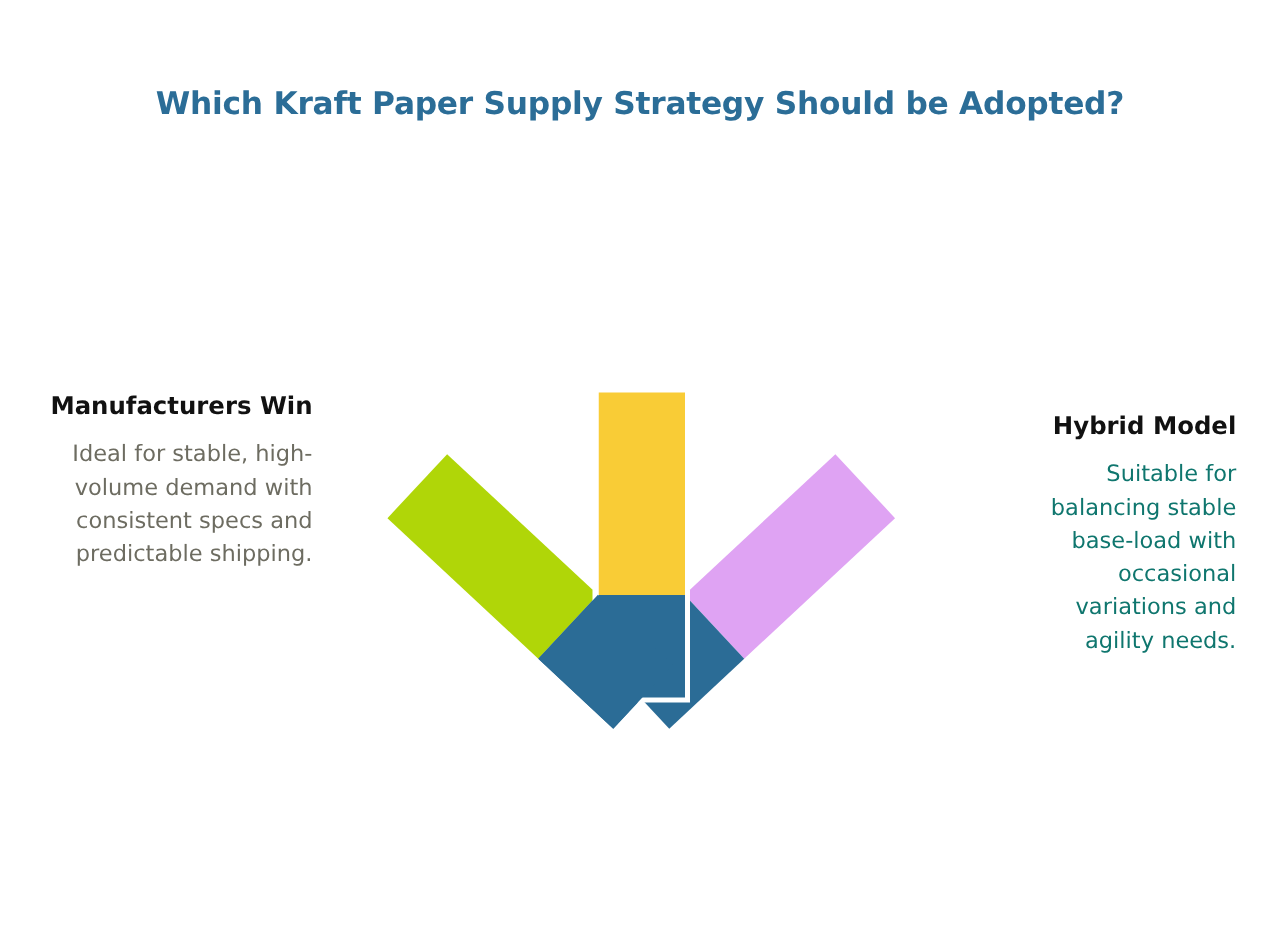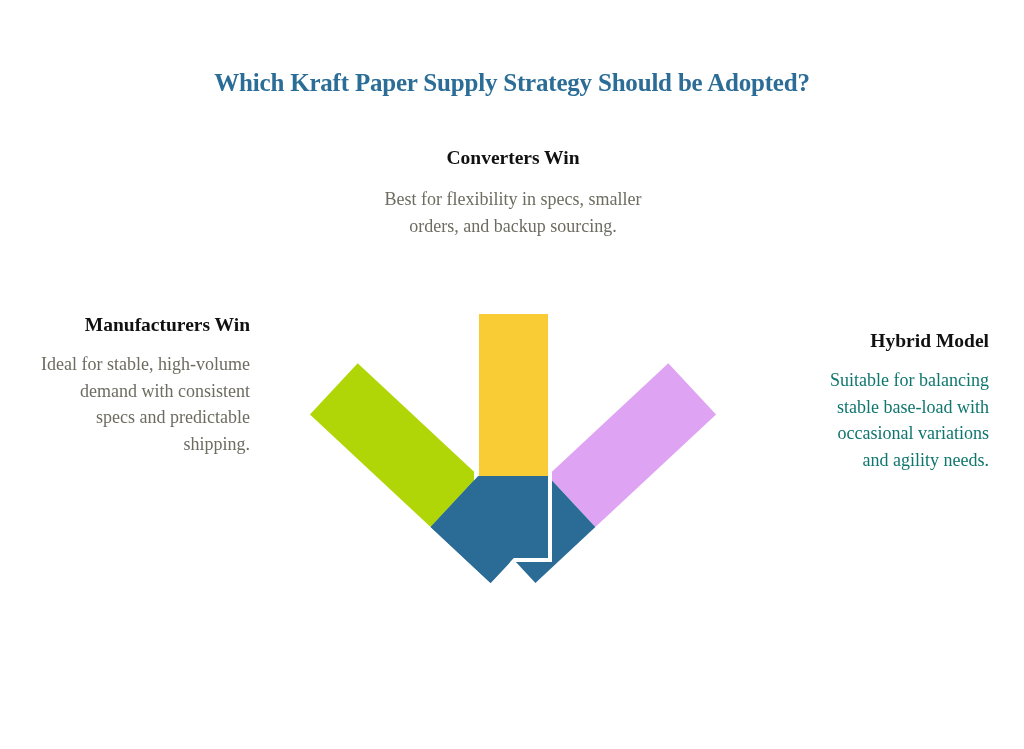--- a/index.html
+++ b/index.html
@@ -13,21 +13,20 @@
     font-family: "DejaVu Sans", "Liberation Sans", sans-serif;
     overflow: hidden;
     position: relative;
   }
 
   #infographic {
     position: absolute;
     inset: 0;
     width: 916px;
     height: 749px;
-    font-family: Liberation Serif, serif;
   }
 
   
   .page-title {
     position: absolute;
     left: 0;
     top: 68px;
     width: 1024px;
     text-align: center;
     font-size: 25px;
@@ -117,24 +116,20 @@
       <rect x="479" y="314" width="69" height="162" fill="#f9cc36"></rect>
       <rect x="479" y="476" width="69" height="82" fill="#2b6c96"></rect>
     </g>
 
     <g transform="rotate(-47 513 556)" fill="#2b6c96">
       <rect x="478" y="476" width="70" height="82" fill="#2b6c96"></rect>
     </g>
 
   </svg>
 
-  <div id="callout-converters">
-    <p class="callout-heading" style="color: rgb(17, 17, 17);">Converters Win</p>
-    <p class="callout-body" style="color: rgb(109, 108, 97);">Best for flexibility in specs, smaller orders, and backup sourcing.</p>
-  </div>
 
   <div id="callout-manufacturers">
     <p class="callout-heading" style="color: rgb(17, 17, 17);">Manufacturers Win</p>
     <p class="callout-body" style="color: rgb(109, 108, 97);">Ideal for stable, high-volume demand with consistent specs and predictable shipping.</p>
   </div>
 
   <div id="callout-hybrid">
     <p class="callout-heading" style="color: rgb(17, 17, 17);">Hybrid Model</p>
     <p class="callout-body" style="color: #0f766e; margin-left: 35px;">Suitable for balancing stable base-load with occasional variations and agility needs.</p>
   </div>

